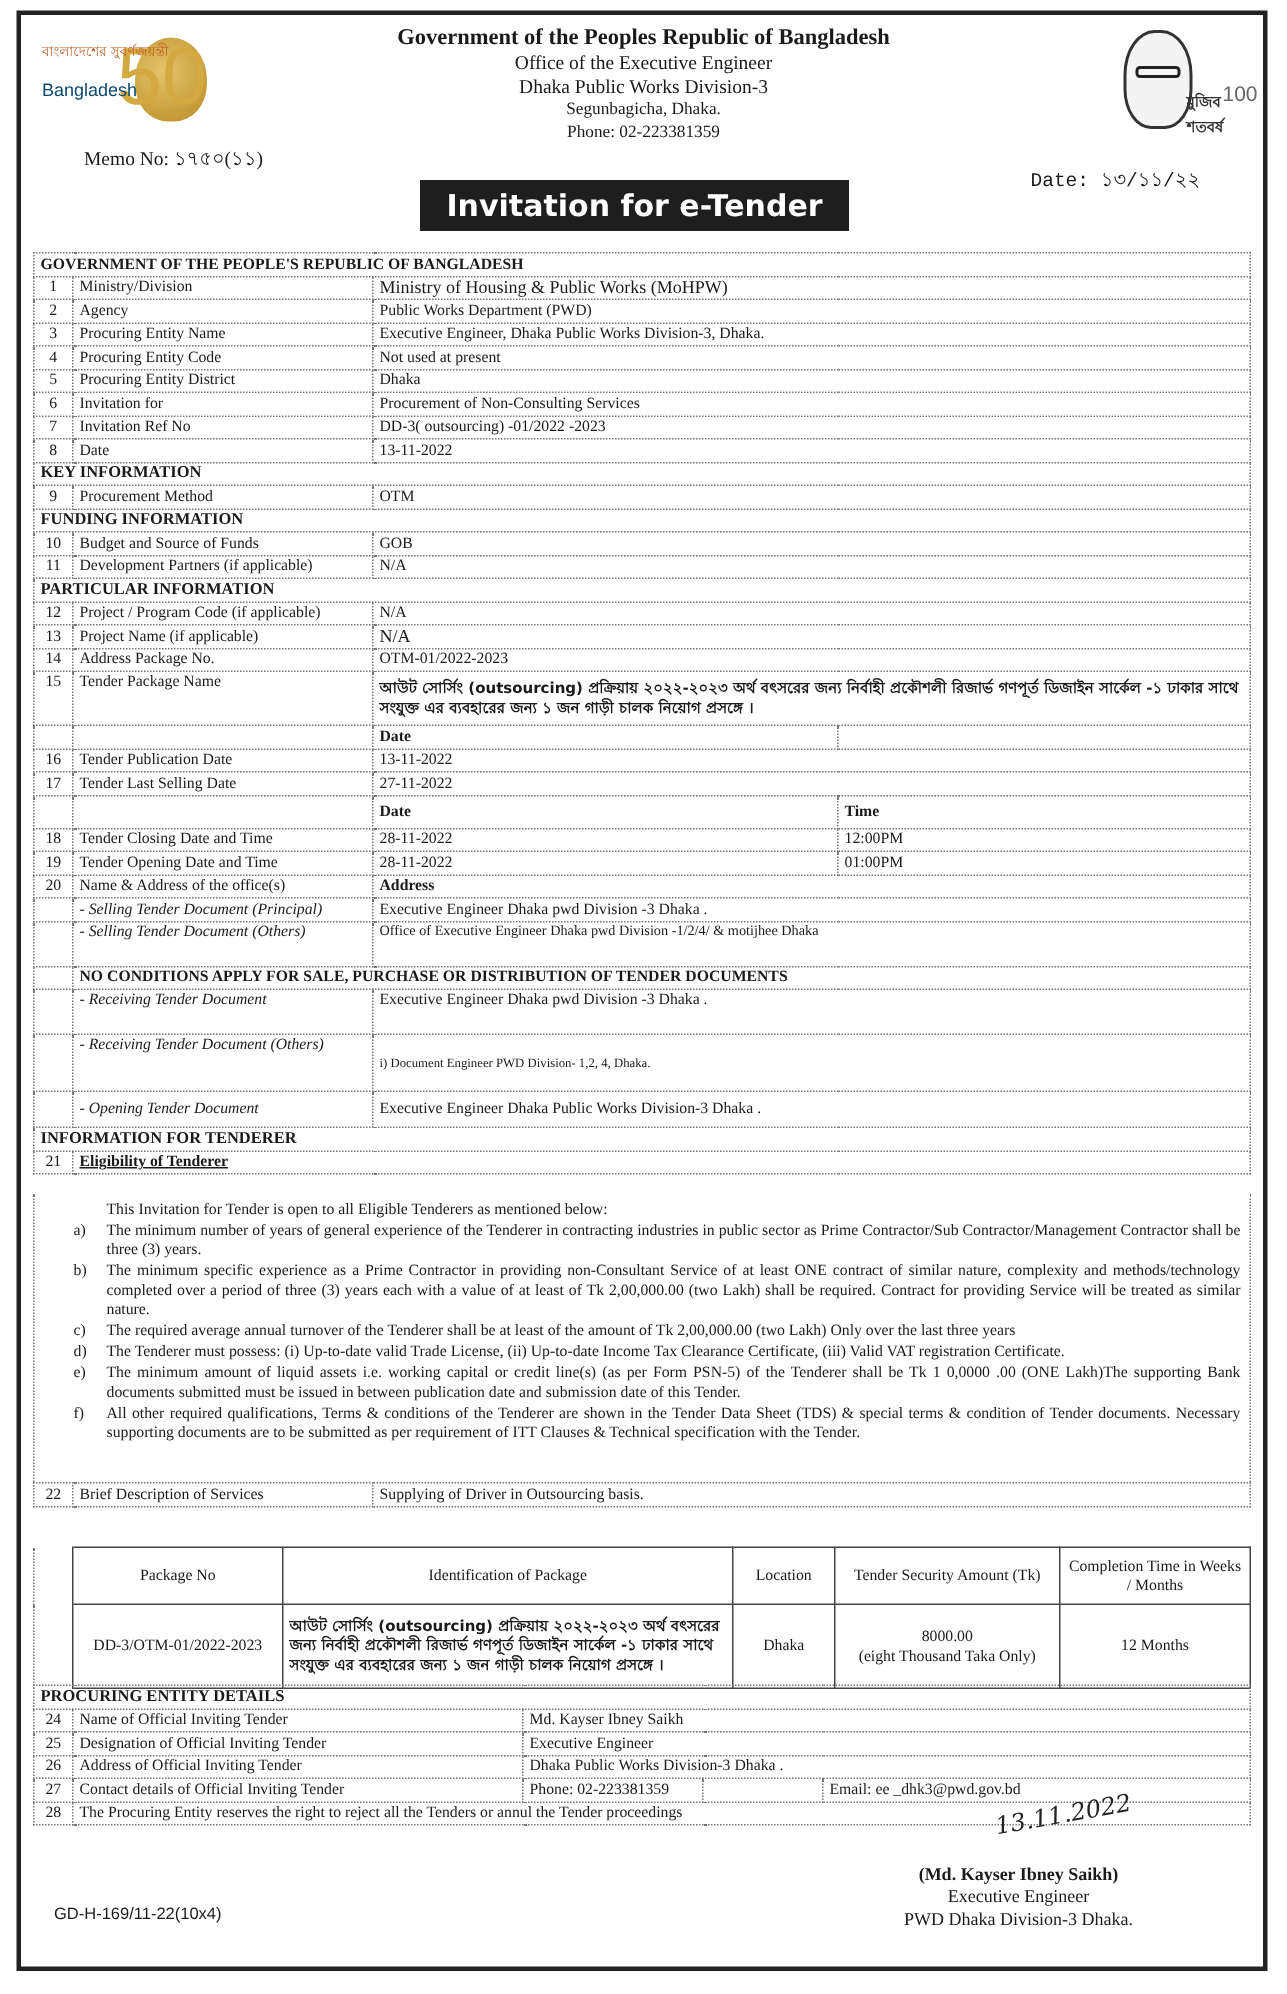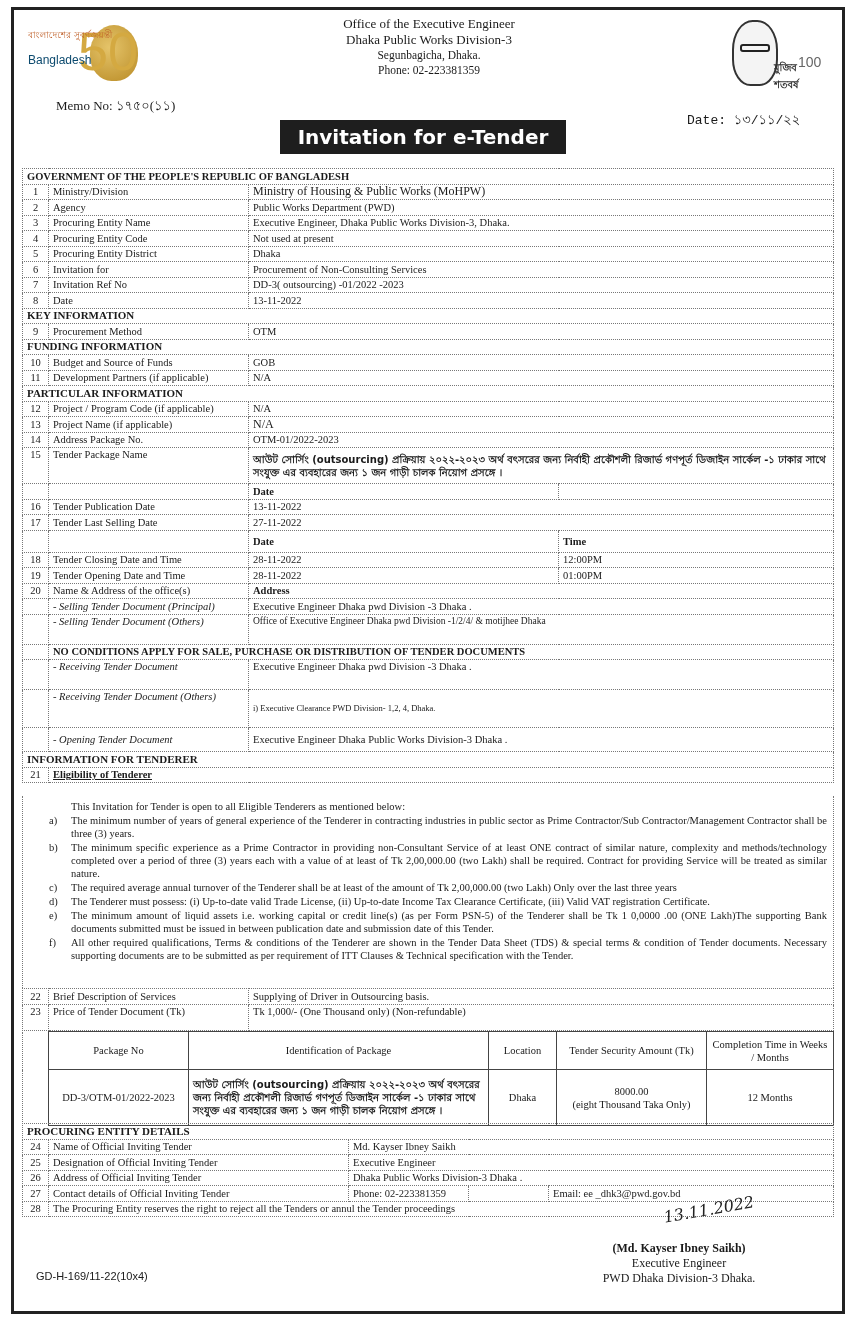--- a/index.html
+++ b/index.html
@@ -9,21 +9,21 @@
   .header { position: absolute; left: 0; top: 0; width: 828px; height: 150px; }
   .logo-50 { position: absolute; left: 14px; top: 10px; width: 110px; height: 70px; }
   .logo-50 .bn { position: absolute; left: 0; top: 10px; font-size: 9px; line-height: 10px; color: #c0622c; font-family: "DejaVu Sans", sans-serif; }
   .logo-50 .bd { position: absolute; left: 0; top: 33px; font-size: 12px; color: #0c4a6e; font-family: "Liberation Sans", sans-serif; }
   .logo-50 .disc { position: absolute; left: 62px; top: 5px; width: 48px; height: 56px; border-radius: 50% 50% 45% 45%; background: radial-gradient(circle at 40% 40%, #e5c46a, #b98b25); }
   .logo-50 .five { position: absolute; left: 50px; top: 2px; font-size: 54px; color: #d4a941; font-family: "Liberation Sans", sans-serif; font-weight: 300; line-height: 58px; }
   .gov-block { position: absolute; left: 200px; top: 6px; width: 430px; text-align: center; }
   .gov-title { font-size: 15px; font-weight: bold; line-height: 18px; }
   .gov-line { font-size: 13px; line-height: 16px; }
   .gov-small { font-size: 11.5px; line-height: 15px; }
-  .mujib { position: absolute; right: 20px; top: 10px; width: 100px; height: 72px; }
+  .mujib { position: absolute; right: 3px; top: 10px; width: 100px; height: 72px; }
   .mujib .face { position: absolute; left: 10px; top: 0; width: 46px; height: 66px; border-radius: 45% 45% 40% 40%; border: 2px solid #333; background: #f4f4f4; }
   .mujib .glasses { position: absolute; left: 18px; top: 24px; width: 30px; height: 8px; border: 2px solid #222; border-radius: 3px; }
   .mujib .badge { position: absolute; left: 52px; top: 40px; font-size: 10px; font-weight: bold; color: #333; font-family: "Liberation Sans", sans-serif; }
   .mujib .badge2 { position: absolute; left: 76px; top: 34px; font-size: 14px; color: #666; font-family: "Liberation Sans", sans-serif; }
   .memo { position: absolute; left: 42px; top: 86px; font-size: 13px; }
   .date-top { position: absolute; left: 673px; top: 100px; font-size: 13px; font-family: Liberation Mono, monospace; }
   .banner { position: absolute; left: 266px; top: 110px; width: 286px; height: 34px; background: #1e1e1e; color: #fff; font-family: "DejaVu Sans", sans-serif; font-weight: bold; font-size: 20px; line-height: 34px; text-align: center; }
 
   .tbl { position: absolute; left: 8px; width: 812px; border-collapse: collapse; font-size: 10.5px; }
   .tbl td { border: 1px dotted #777; padding: 0 4px; height: 15.5px; vertical-align: middle; line-height: 13px; }
@@ -58,20 +58,21 @@
 
   <div class="header">
     <div class="logo-50">
       <div class="disc"></div>
       <div class="five">50</div>
       <div class="bn">বাংলাদেশের সুবর্ণজয়ন্তী</div>
       <div class="bd">Bangladesh</div>
     </div>
 
     <div class="gov-block">
+      <div class="gov-title">Government of the Peoples Republic of Bangladesh</div>
       <div class="gov-line">Office of the Executive Engineer</div>
       <div class="gov-line">Dhaka Public Works Division-3</div>
       <div class="gov-small">Segunbagicha, Dhaka.</div>
       <div class="gov-small">Phone: 02-223381359</div>
     </div>
 
     <div class="mujib">
       <div class="face"></div>
       <div class="glasses"></div>
       <div class="badge">মুজিব শতবর্ষ</div>
@@ -237,21 +238,21 @@
           <td colspan="3" class="center bold">NO CONDITIONS APPLY FOR SALE, PURCHASE OR DISTRIBUTION OF TENDER DOCUMENTS</td>
         </tr>
     <tr>
           <td class="c-num"></td>
           <td class="c-lab italic" style="vertical-align:top;height:30px">- Receiving Tender Document</td>
           <td colspan="2" style="vertical-align:top">Executive Engineer Dhaka  pwd Division -3 Dhaka .</td>
         </tr>
     <tr>
           <td class="c-num"></td>
           <td class="c-lab italic" style="vertical-align:top;height:38px">- Receiving Tender Document (Others)</td>
-          <td colspan="2" class="small">i) Executive Clearance  PWD Division- 1,2, 4, Dhaka.</td>
+          <td colspan="2" class="small">i) Document Engineer  PWD Division- 1,2, 4, Dhaka.</td>
         </tr>
     <tr>
           <td class="c-num"></td>
           <td class="c-lab italic" style="height:24px">- Opening Tender Document</td>
           <td colspan="2">Executive Engineer Dhaka Public Works Division-3 Dhaka .</td>
         </tr>
     <tr>
           <td colspan="4" class="sec">INFORMATION FOR TENDERER</td>
         </tr>
     <tr>
@@ -288,25 +289,20 @@
         <div class="v">All other required qualifications, Terms &amp; conditions of the Tenderer are shown in the Tender Data Sheet (TDS) &amp; special terms &amp; condition of Tender documents. Necessary supporting documents are to be submitted as per requirement of ITT Clauses &amp; Technical specification with the Tender.</div>
       </div>
   </div>
 
   <table class="tbl" style="top:978px;">
     <tbody>
         <tr>
           <td class="c-num">22</td>
           <td class="c-lab">Brief Description of Services</td>
           <td>Supplying of Driver in Outsourcing basis.</td>
-        </tr>
-    <tr>
-          <td class="c-num" style="vertical-align:top;height:26px">23</td>
-          <td class="c-lab" style="vertical-align:top">Price of Tender Document (Tk)</td>
-          <td style="vertical-align:top">Tk 1,000/- (One Thousand only) (Non-refundable)</td>
         </tr>
   </tbody>
     </table>
 
   <table class="pkg" style="top:1021px;">
     <tbody>
         <tr style="height:38px">
       <td style="width:26px;border-left:1px dotted #777;border-top:none;border-bottom:none"></td>
       <td style="width:140px">Package No</td>
       <td style="width:300px">Identification of Package</td>

